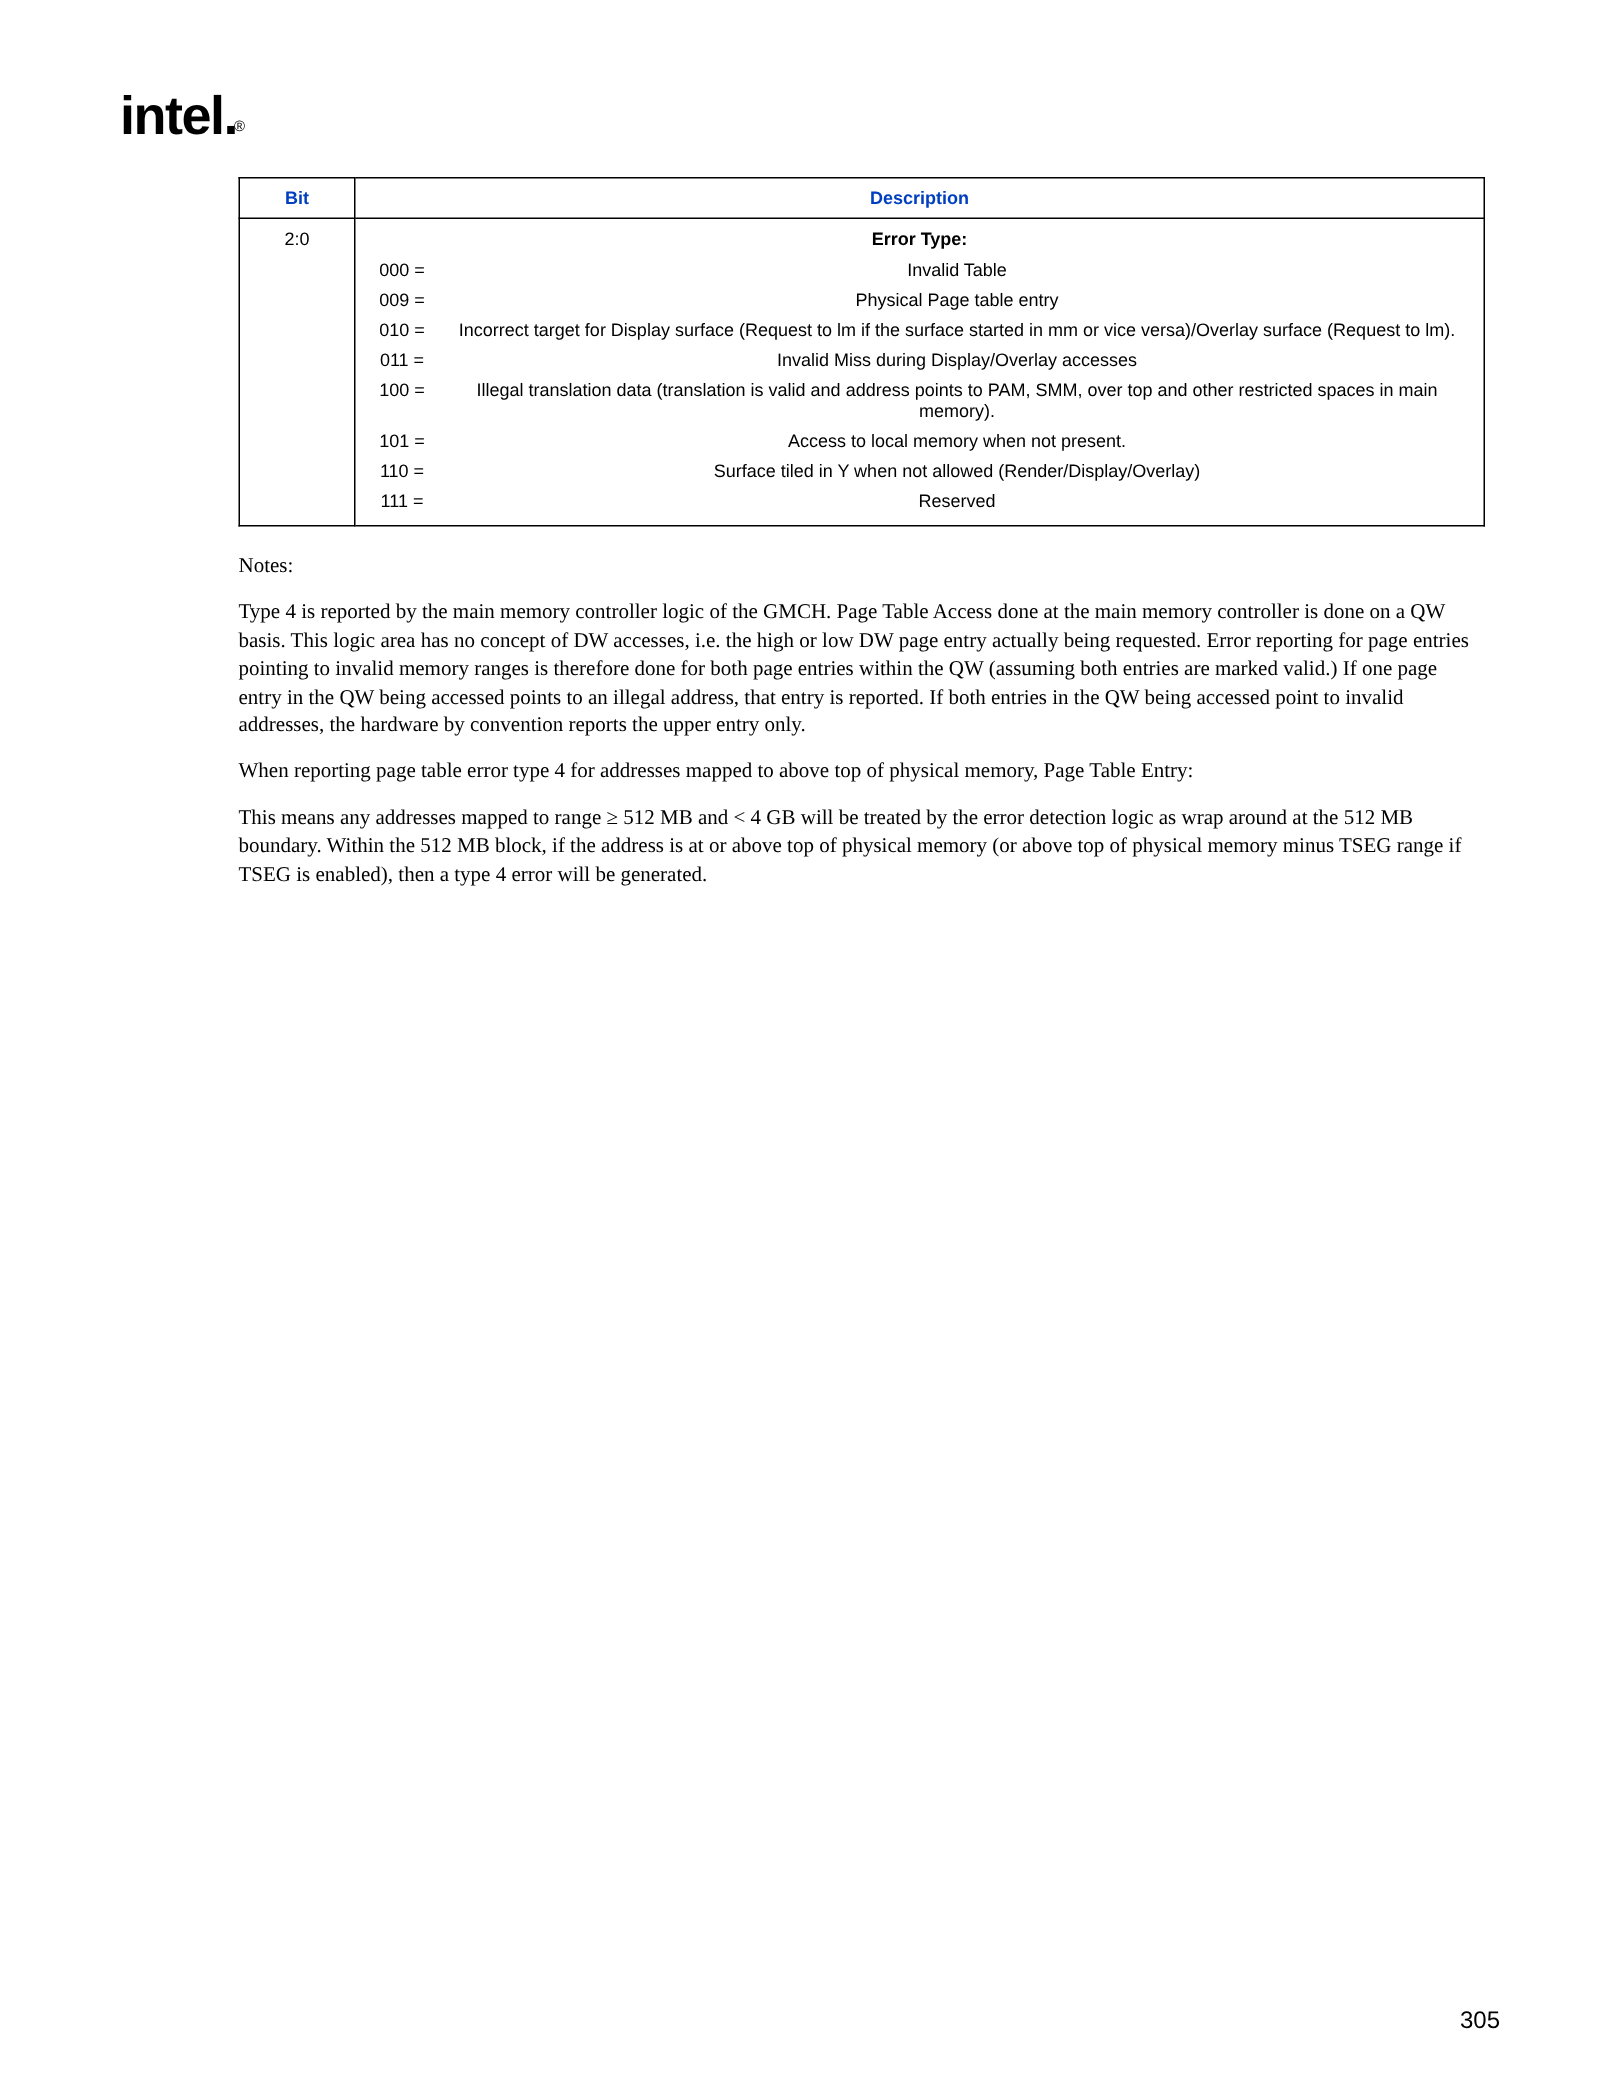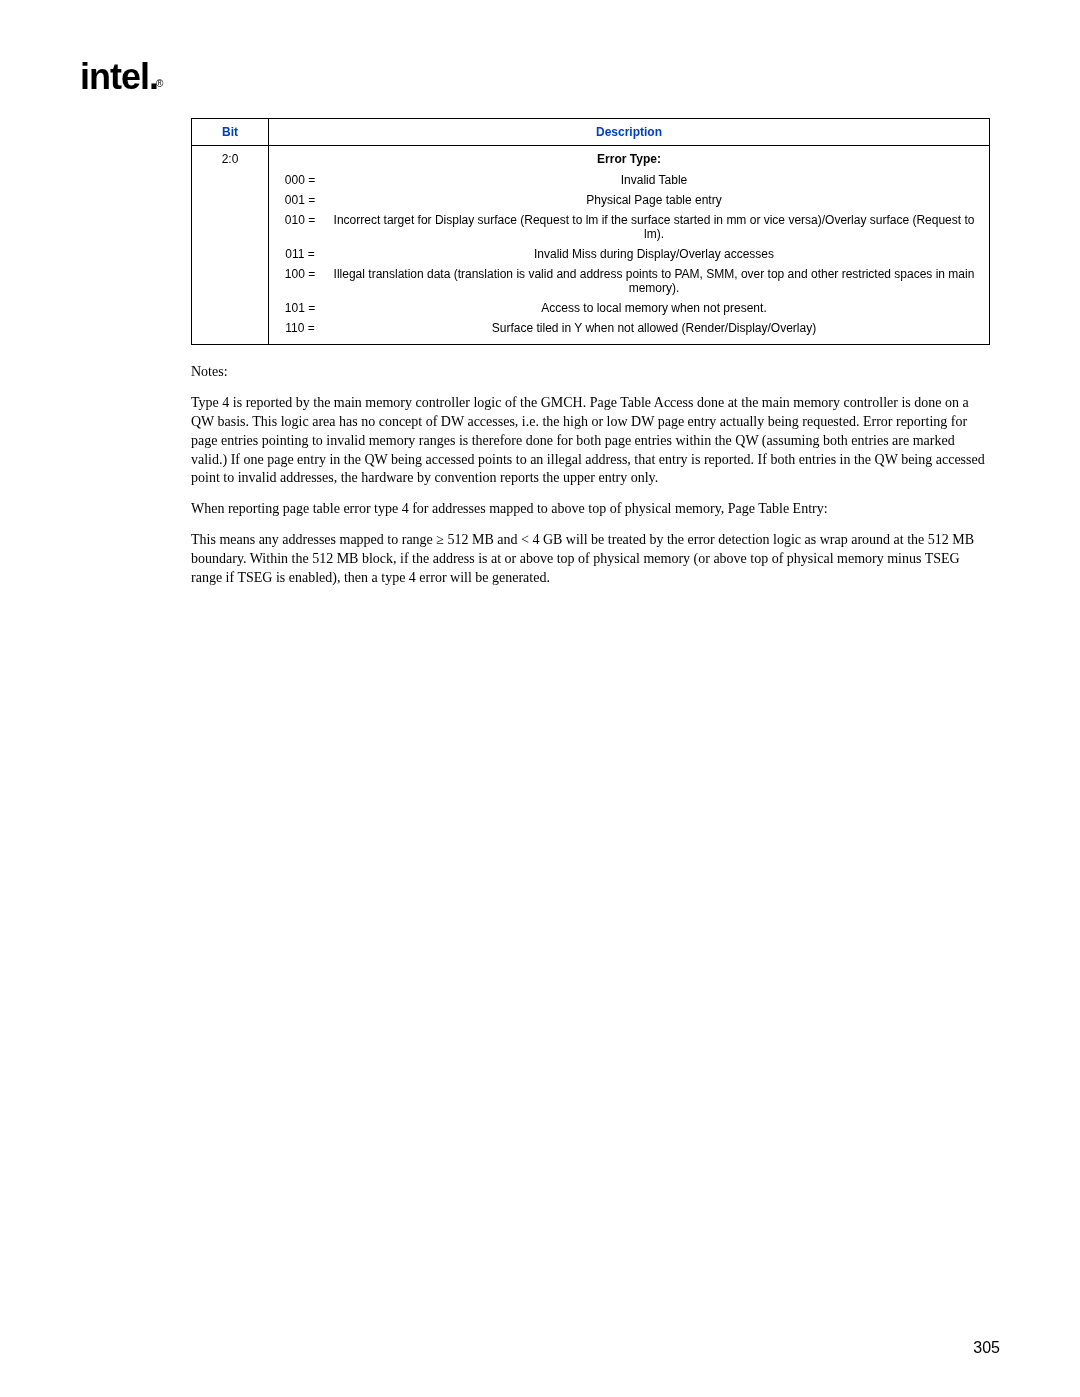--- a/index.html
+++ b/index.html
@@ -39,21 +39,21 @@
   }
   .logo .sub {
     font-size: 10px;
     vertical-align: baseline;
     font-weight: normal;
     position: relative;
     top: -2px;
     left: -2px;
   }
   .content {
-    margin-left: 111px;
+    margin-left: 79px;
     margin-right: 10px;
   }
   table.bitdesc {
     border-collapse: collapse;
     width: 100%;
     font-family: Arial, Helvetica, sans-serif;
     font-size: 12px;
   }
   table.bitdesc th {
     border: 1px solid #000;
@@ -141,21 +141,21 @@
         <tr>
           <td class="bitcol">2:0</td>
           <td>
             <div class="errlabel">Error Type:</div>
             <div class="errlist">
               <div class="errrow">
                 <span class="errcode">000 =</span>
                 <span class="errtext">Invalid Table</span>
               </div>
               <div class="errrow">
-                <span class="errcode">001 =</span>
+                <span class="errcode">009 =</span>
                 <span class="errtext">Physical Page table entry</span>
               </div>
               <div class="errrow">
                 <span class="errcode">010 =</span>
                 <span class="errtext">Incorrect target for Display surface (Request to lm if the surface started in mm or vice versa)/Overlay surface (Request to lm).</span>
               </div>
               <div class="errrow">
                 <span class="errcode">011 =</span>
                 <span class="errtext">Invalid Miss during Display/Overlay accesses</span>
               </div>
@@ -164,20 +164,24 @@
                 <span class="errtext">Illegal translation data (translation is valid and address points to PAM, SMM, over top and other restricted spaces in main memory).</span>
               </div>
               <div class="errrow">
                 <span class="errcode">101 =</span>
                 <span class="errtext">Access to local memory when not present.</span>
               </div>
               <div class="errrow">
                 <span class="errcode">110 =</span>
                 <span class="errtext">Surface tiled in Y when not allowed (Render/Display/Overlay)</span>
               </div>
+              <div class="errrow">
+                <span class="errcode">111 =</span>
+                <span class="errtext">Reserved</span>
+              </div>
             </div>
           </td>
         </tr>
       </tbody>
     </table>
 
     <div class="notes">
       <p>Notes:</p>
       <p>Type 4 is reported by the main memory controller logic of the GMCH. Page Table Access done at the main memory controller is done on a QW basis. This logic area has no concept of DW accesses, i.e. the high or low DW page entry actually being requested. Error reporting for page entries pointing to invalid memory ranges is therefore done for both page entries within the QW (assuming both entries are marked valid.) If one page entry in the QW being accessed points to an illegal address, that entry is reported. If both entries in the QW being accessed point to invalid addresses, the hardware by convention reports the upper entry only.</p>
       <p>When reporting page table error type 4 for addresses mapped to above top of physical memory, Page Table Entry:</p>

